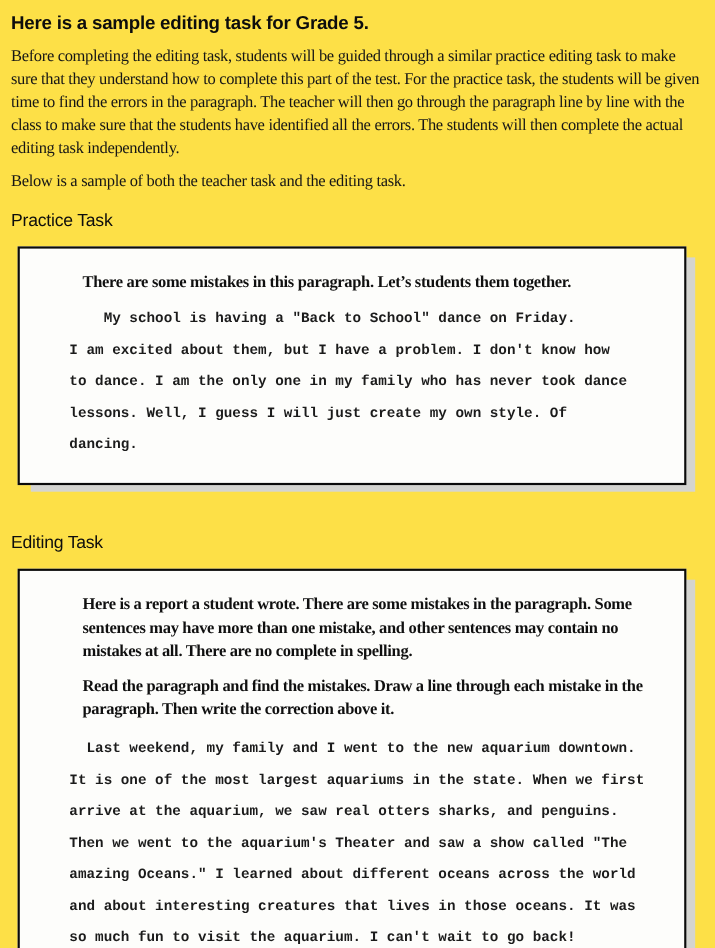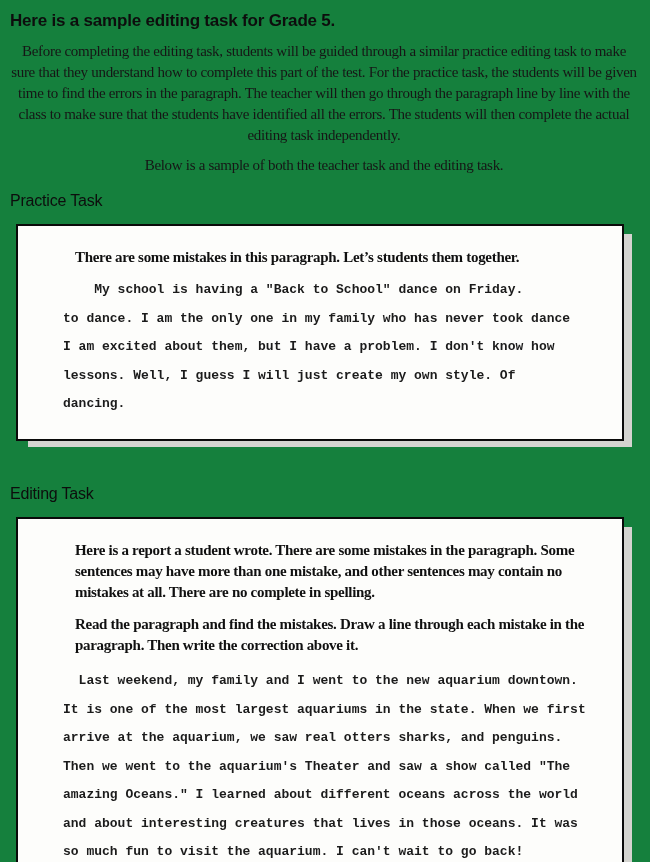--- a/index.html
+++ b/index.html
@@ -5,21 +5,21 @@
   html, body {
     margin: 0;
     padding: 0;
     background: #f2f2ef;
   }
   .page {
     position: relative;
     width: 650px;
     height: 862px;
     box-sizing: border-box;
-    background: #15803d;
+    background: #fde047;
     color: #141414;
     padding: 8px 14px 0 10px;
     overflow: hidden;
     font-family: "Liberation Serif", serif;
   }
   .page-title {
     font-family: "Liberation Sans", sans-serif;
     font-weight: bold;
     font-size: 17px;
     line-height: 22px;
@@ -27,21 +27,20 @@
     margin: 2px 0 9px 0;
     color: #0d0d0d;
   }
   .body-para {
     font-size: 15px;
     line-height: 21px;
     letter-spacing: -0.3px;
     margin: 0 0 9px 0;
     width: 628px;
     color: #161616;
-    text-align: center;
   }
   .section-heading {
     font-family: "Liberation Sans", sans-serif;
     font-weight: normal;
     font-size: 16px;
     line-height: 20px;
     letter-spacing: -0.2px;
     margin: 15px 0 13px 0;
     color: #0d0d0d;
   }
@@ -100,22 +99,22 @@
   <p class="body-para">Before completing the editing task, students will be guided through a similar practice editing task to make sure that they understand how to complete this part of the test. For the practice task, the students will be given time to find the errors in the paragraph. The teacher will then go through the paragraph line by line with the class to make sure that the students have identified all the errors. The students will then complete the actual editing task independently.</p>
 
   <p class="body-para">Below is a sample of both the teacher task and the editing task.</p>
 
   <h2 class="section-heading">Practice Task</h2>
 
   <div class="task-box practice-box">
     <p class="box-instructions">There are some mistakes in this paragraph. Let’s students them together.</p>
     <div class="typed-para">
       <div class="typed-line">    My school is having a "Back to School" dance on Friday.</div>
+      <div class="typed-line">I am excited about them, but I have a problem. I don't know how</div>
       <div class="typed-line">to dance. I am the only one in my family who has never took dance</div>
-      <div class="typed-line">I am excited about them, but I have a problem. I don't know how</div>
       <div class="typed-line">lessons. Well, I guess I will just create my own style. Of</div>
       <div class="typed-line">dancing.</div>
     </div>
   </div>
 
   <div class="spacer-after-practice"></div>
 
   <h2 class="section-heading">Editing Task</h2>
 
   <div class="task-box editing-box">

